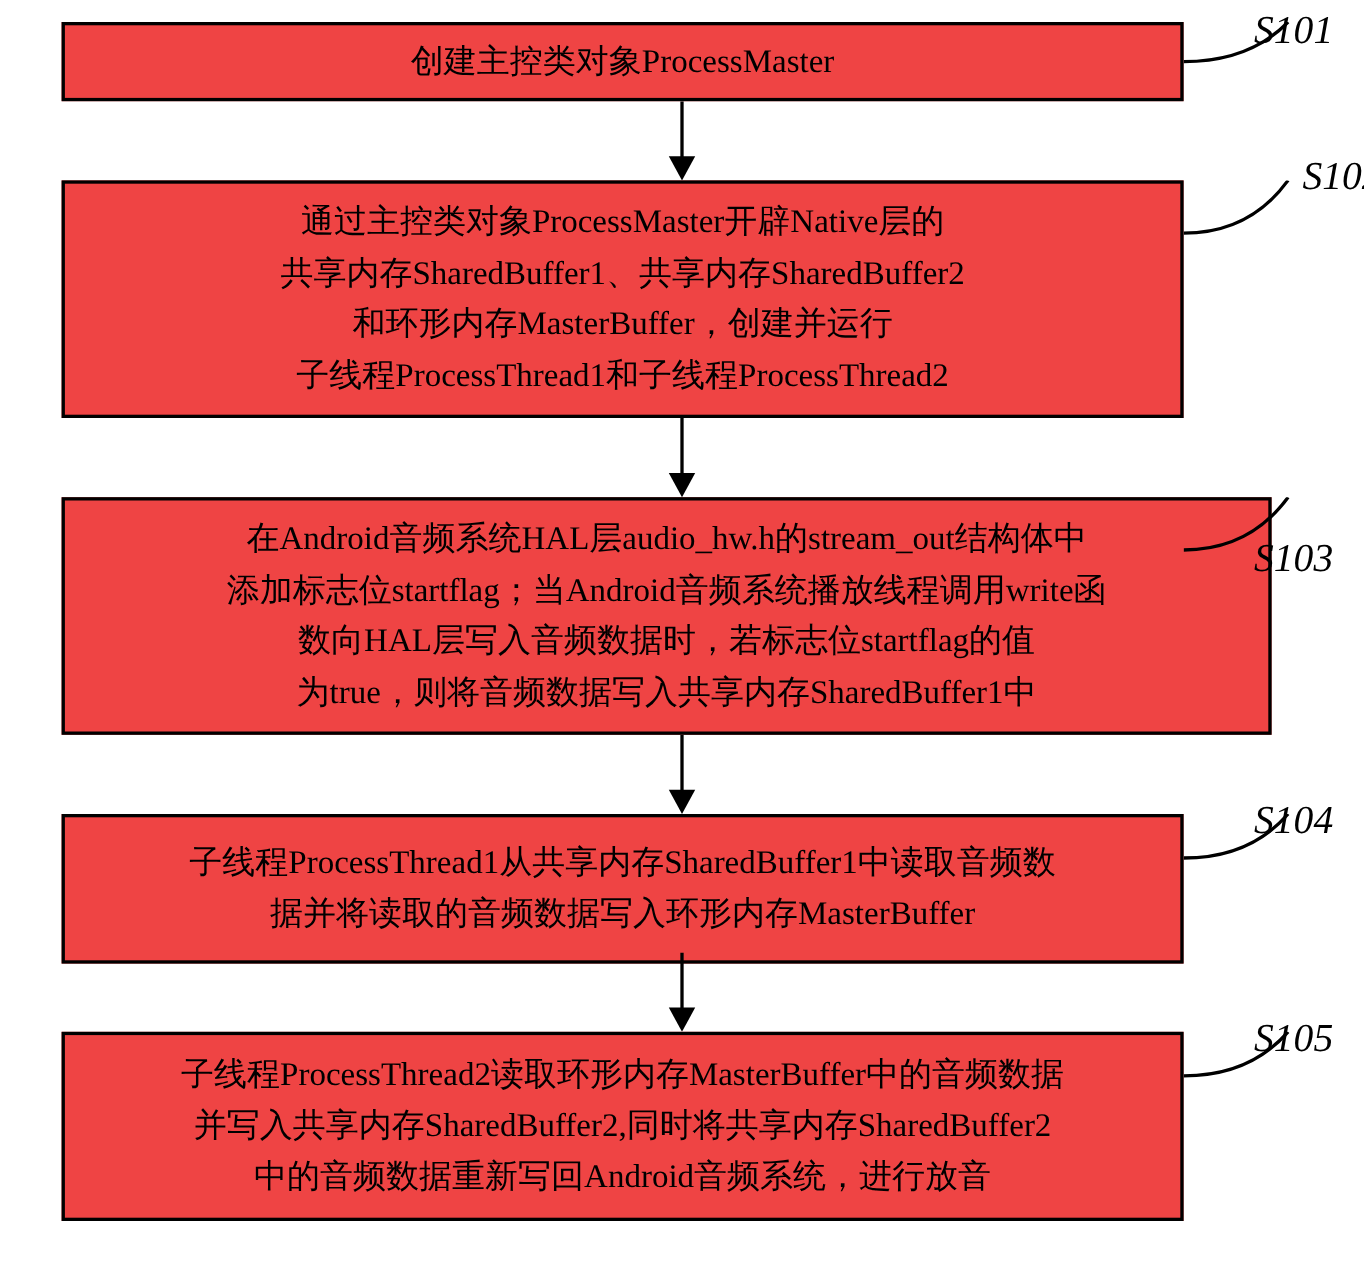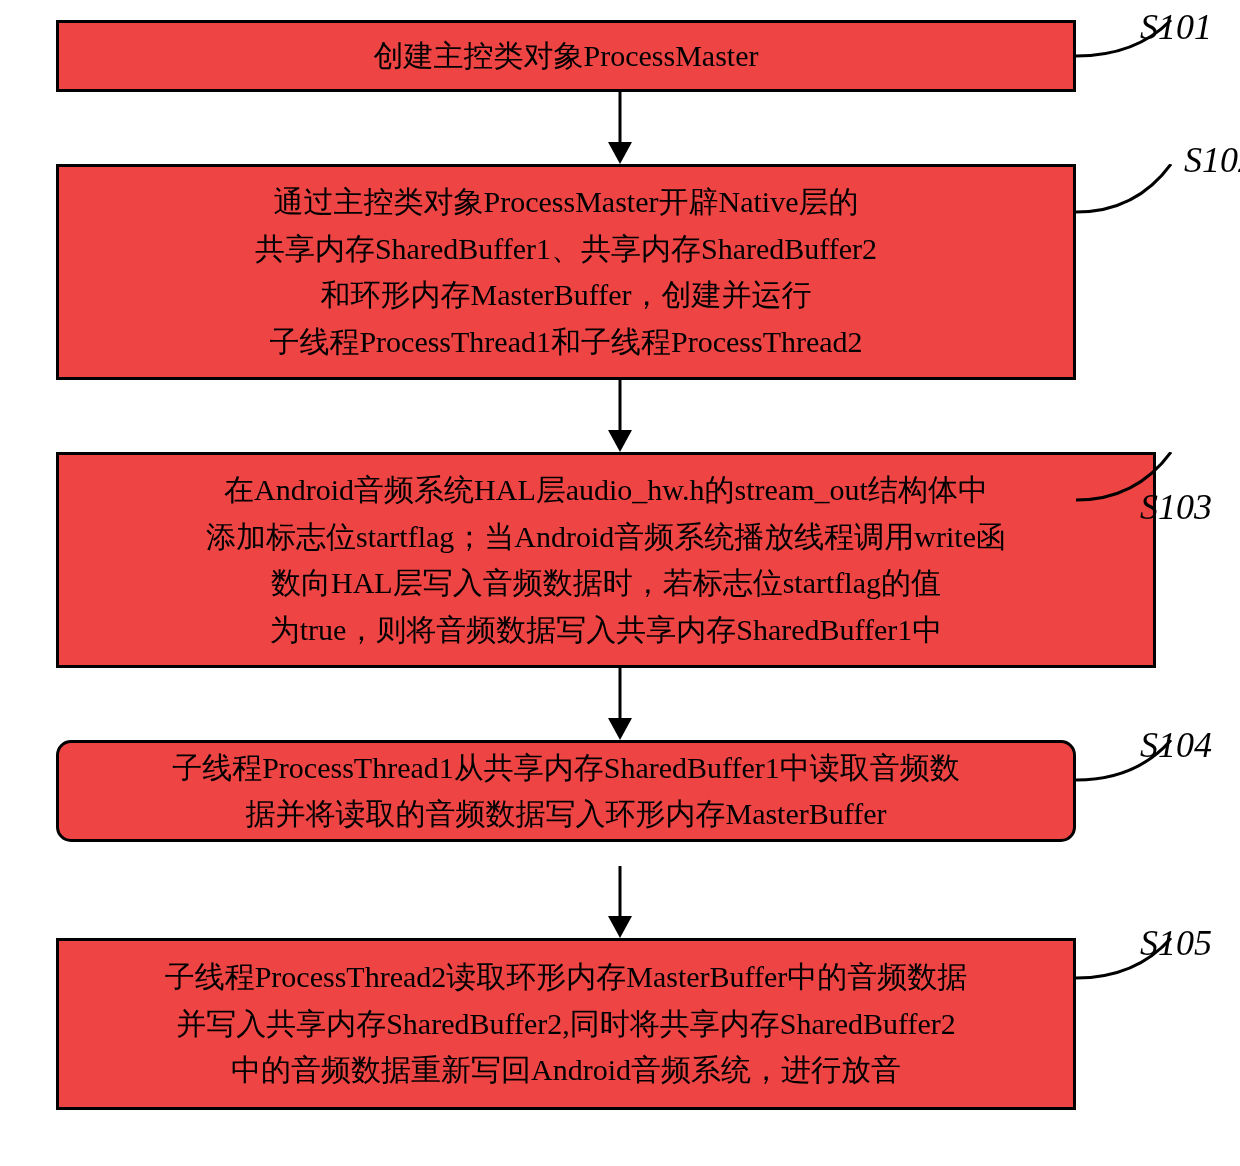--- a/index.html
+++ b/index.html
@@ -99,21 +99,21 @@
   </div>
   <div class="label" style="left:1140px; top:462px;margin-top:24px;">S103</div>
 
   <div class="connector" style="top:668px;">
     <svg width="40" height="72">
       <line x1="20" y1="0" x2="20" y2="52" stroke="#000" stroke-width="3"></line>
       <polygon points="20,72 8,50 32,50" fill="#000"></polygon>
     </svg>
   </div>
 
-  <div class="step" style="left:56px; top:740px; width:1020px; height:102px;border-radius:15px;">
+  <div class="step" style="left:56px; top:740px; width:1020px; height:136px;">
     <p>子线程ProcessThread1从共享内存SharedBuffer1中读取音频数<br>据并将读取的音频数据写入环形内存MasterBuffer</p>
   </div>
   <div class="leader" style="left:1076px; top:740px;">
     <svg width="120" height="60">
         <path d="M0,40 Q60,40 95,0" stroke="#000" stroke-width="3" fill="none"></path>
       </svg>
   </div>
   <div class="label" style="left:1140px; top:724px;">S104</div>
 
   <div class="connector" style="top:866px;">

